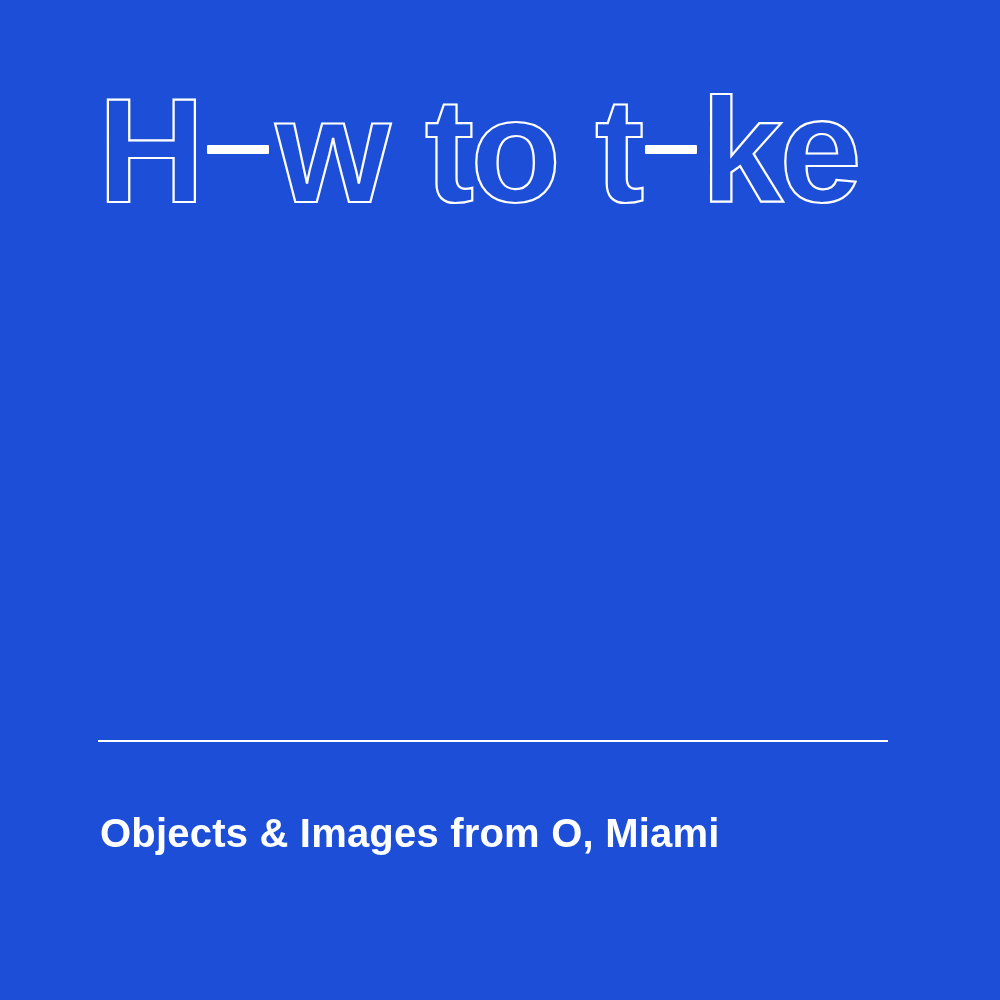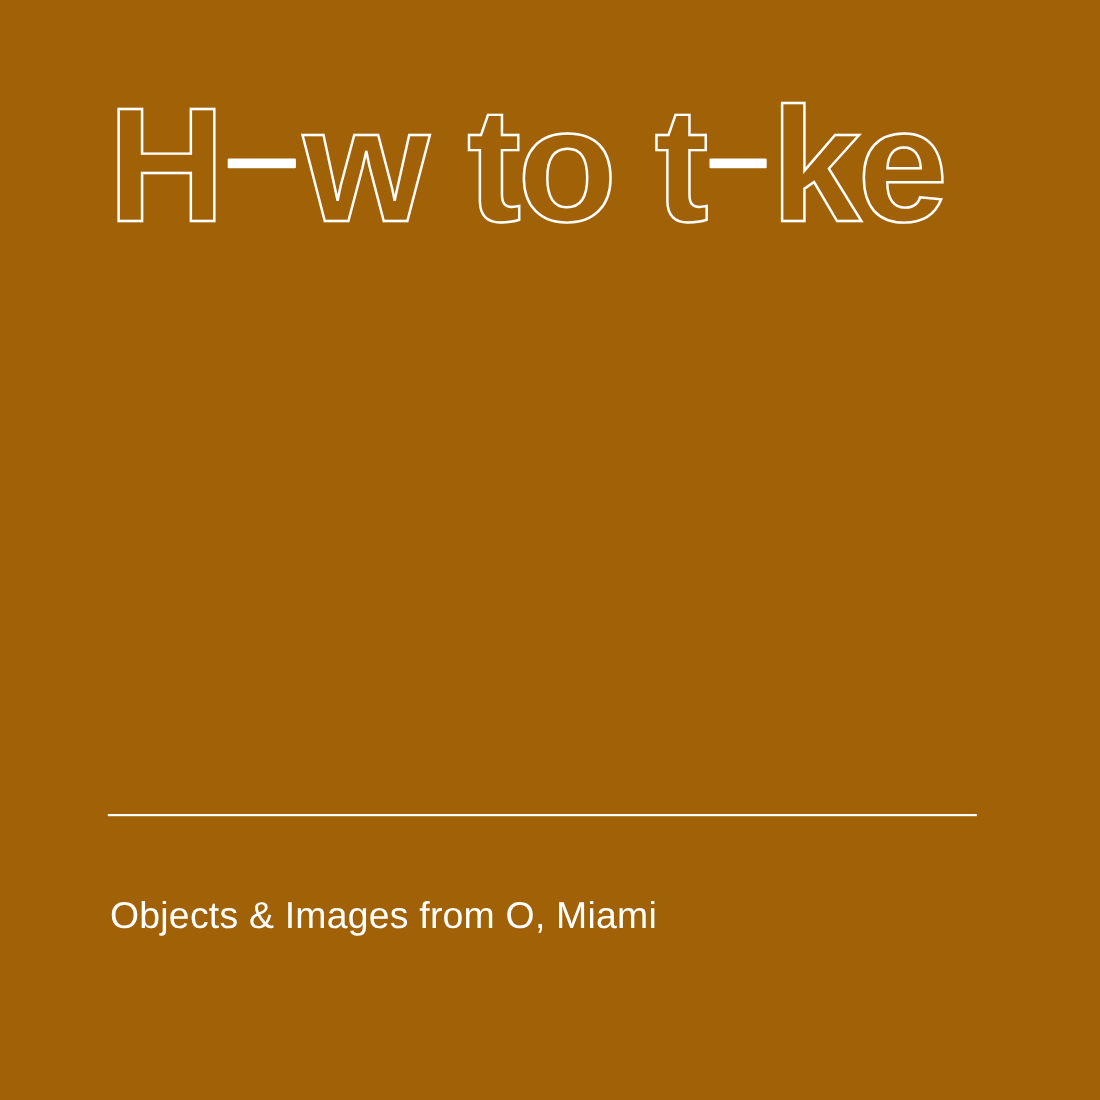--- a/index.html
+++ b/index.html
@@ -10,21 +10,21 @@
     width: 1000px;
     height: 1000px;
     overflow: hidden;
     font-family: "Liberation Sans", sans-serif;
   }
 
   #poster {
     position: relative;
     width: 1000px;
     height: 1000px;
-    background: #a16207;
+    background: #1d4ed8;
     box-sizing: border-box;
     overflow: hidden;
   }
 
   
   .headline {
     position: absolute;
     left: 98px;
     top: 78px;
     width: 860px;
@@ -77,22 +77,22 @@
   .caption {
     position: absolute;
     left: 100px;
     top: 808px;
     width: 840px;
   }
 
   .caption-line {
     display: block;
     font-family: "Liberation Sans", sans-serif;
-    font-weight: 400;
-    font-size: 34px;
+    font-weight: 700;
+    font-size: 40px;
     line-height: 50px;
     letter-spacing: 0.2px;
     color: #ffffff;
     white-space: pre;
     margin: 0;
   }
 
   .sep {
     display: inline-block;
     padding: 0 7px;

